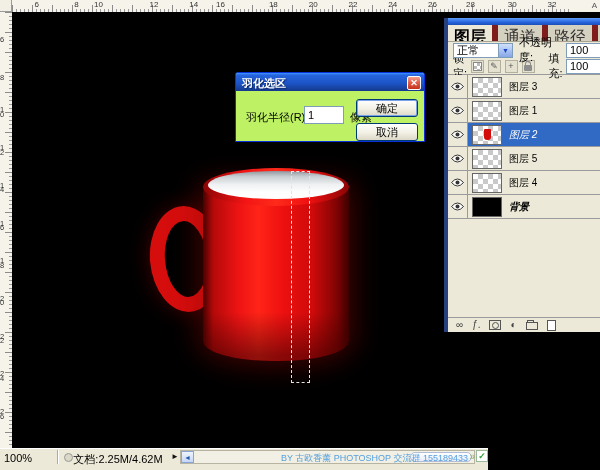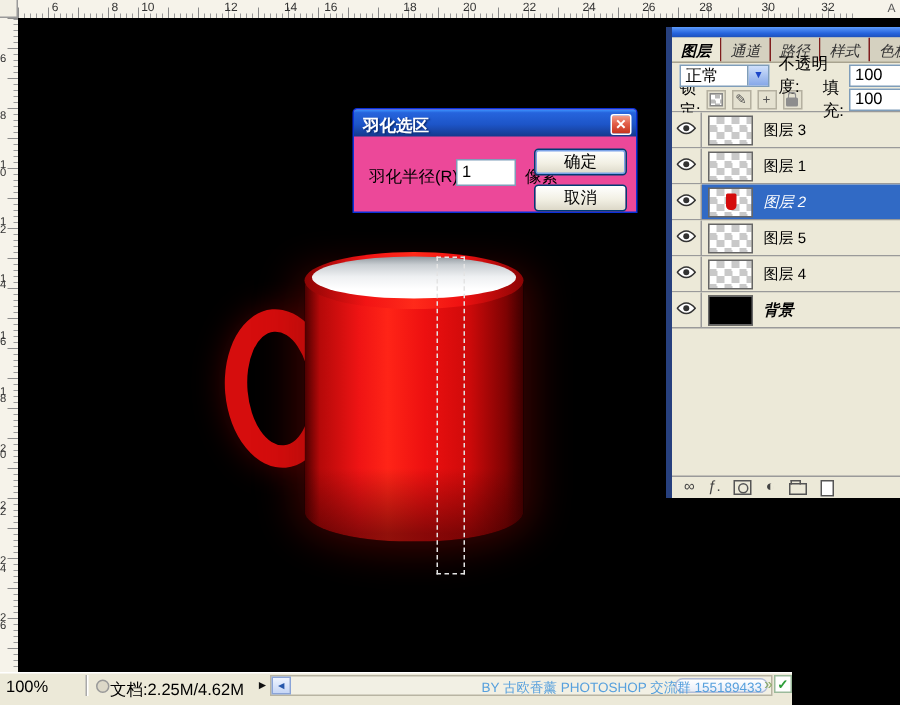--- a/index.html
+++ b/index.html
@@ -32,39 +32,39 @@
       linear-gradient(90deg,#4a0000 0%,#b50909 7%,#ef1414 25%,#ff2417 38%,#ed1010 55%,#cf0a0a 75%,#7e0303 92%,#3c0000 100%);
     border-radius:6px 6px 70px 70px / 6px 6px 20px 20px;
     box-shadow:0 0 28px 5px rgba(140,8,4,.45); }
   .mug-rim { position:absolute; left:191px; top:156px; width:146px; height:38px; border-radius:50%; z-index:3;
     background:linear-gradient(90deg,#8c0404,#f21414 28%,#ff2a1a 50%,#ef1111 72%,#8c0404); }
   .mug-rim-inner { position:absolute; left:5px; top:3px; width:136px; height:28px; border-radius:50%;
     background:linear-gradient(180deg,#8f979e 0%,#c9ced2 20%,#eef0f2 48%,#ffffff 78%); }
   .marquee { position:absolute; left:279px; top:159px; width:19px; height:212px; border:1px dashed #e4e4e4; z-index:4; }
 
   
-  .dialog { position:absolute; left:235px; top:72px; width:190px; height:70px; background:#ec4899; border:1px solid #0831d9; border-radius:3px 3px 0 0; box-shadow:2px 3px 8px rgba(0,0,0,.55); z-index:60; }
+  .dialog { position:absolute; left:235px; top:72px; width:190px; height:70px; background:#bef264; border:1px solid #0831d9; border-radius:3px 3px 0 0; box-shadow:2px 3px 8px rgba(0,0,0,.55); z-index:60; }
   .dlg-title { height:18px; border-radius:2px 2px 0 0; padding:2px 3px 0 6px; display:flex; align-items:center;
     background:linear-gradient(180deg,#3d95ff 0%,#2664dd 12%,#1d55c8 55%,#15398c 100%);
     color:#fff; font-weight:bold; font-size:11px; }
   .dlg-title-text { flex:1; text-shadow:1px 1px 1px #0a2a6e; }
   .dlg-close { width:14px; height:14px; border:1px solid #fff; border-radius:2px; color:#fff; font-size:9px; font-weight:bold; line-height:12px; text-align:center; background:linear-gradient(180deg,#f3a08e,#e35f4a 45%,#c5321c); cursor:pointer; }
   .dlg-body { position:relative; height:52px; }
   .dlg-label { position:absolute; left:10px; top:19px; color:#000; }
   .dlg-input { position:absolute; left:68px; top:15px; width:40px; height:18px; border:1px solid #7f9db9; background:#fff; font-size:11px; padding-left:3px; font-family:"Liberation Sans",sans-serif; }
   .dlg-unit { position:absolute; left:114px; top:19px; }
   .btn { position:absolute; left:120px; width:62px; height:18px; text-align:center; line-height:16px; font-size:11px; border:1px solid #003c74; border-radius:3px; background:linear-gradient(180deg,#ffffff,#f2f0e4 55%,#dcd8c8); cursor:pointer; }
   .btn-ok { top:8px; box-shadow:inset 0 0 0 1px #7ba2e7; }
   .btn-cancel { top:32px; }
 
   
   .palette { position:absolute; left:444px; top:18px; width:160px; height:314px; background:#ece9d8; z-index:50; border-left:4px solid #27407e; box-shadow:-2px 2px 6px rgba(0,0,0,.5); }
   .pal-titlebar { height:7px; background:linear-gradient(180deg,#5d9bfb,#2664dd 60%,#1c4fb8); }
   .pal-tabs { height:17px; display:flex; background:#c9c4b2; border-bottom:1px solid #a8a390; overflow:hidden; }
-  .tab { padding:2px 6px 0 6px; font-size:10px; color:#333; border-right:1px solid #7f1d1d; background:#d5d1c0; white-space:nowrap; cursor:pointer;font-style:italic; }
+  .tab { padding:2px 6px 0 6px; font-size:16px; color:#333; border-right:6px solid #7f1d1d; background:#d5d1c0; white-space:nowrap; cursor:pointer; }
   .tab.active { background:#ece9d8; font-weight:bold; color:#000; }
   .pal-row1 { height:16px; display:flex; align-items:center; padding-left:5px; position:relative; }
   .combo { width:64px; height:15px; background:#fff; border:1px solid #7f9db9; display:flex; align-items:center; font-size:11px; padding-left:3px; cursor:pointer; }
   .combo-arrow { margin-left:auto; width:14px; height:13px; background:linear-gradient(180deg,#cfe0fb,#86a7e8); border-left:1px solid #7f9db9; color:#1c46c8; font-size:7px; text-align:center; line-height:13px; }
   .opacity-label { margin-left:6px; font-size:11px; }
   .mini-input { width:38px; height:15px; border:1px solid #7f9db9; background:#fff; font-size:11px; padding-left:3px; margin-left:3px; font-family:"Liberation Sans",sans-serif; }
   .pal-row2 { height:16px; display:flex; align-items:center; padding-left:5px; }
   .lock-icons { display:flex; gap:4px; margin-left:3px; }
   .lk { width:13px; height:13px; border:1px solid #b4b0a0; background:#e4e1d0; display:flex; align-items:center; justify-content:center; font-size:9px; color:#555; cursor:pointer; }
   .lk-checker { background:repeating-conic-gradient(#bbb 0% 25%, #fff 25% 50%) 0 0/6px 6px; width:9px; height:9px; border:1px solid #888; }
@@ -88,21 +88,21 @@
 
   .pal-bottom { position:absolute; left:0; right:0; bottom:0; height:15px; border-top:1px solid #9a9a9a; display:flex; align-items:center; gap:9px; padding-left:8px; background:#ece9d8; }
   .bico { color:#444; font-size:10px; line-height:10px; cursor:pointer; display:flex; align-items:center; }
   .ic-mask { width:12px; height:10px; border:1px solid #555; display:flex; align-items:center; justify-content:center; }
   .ic-mask::before { content:""; width:5px; height:5px; border:1px solid #555; border-radius:50%; }
   .ic-folder { width:12px; height:8px; border:1px solid #555; position:relative; margin-top:2px; }
   .ic-folder::before { content:""; position:absolute; left:0; top:-3px; width:5px; height:2px; border:1px solid #555; border-bottom:none; }
   .ic-page { width:9px; height:11px; border:1px solid #555; background:#fff; }
 
   
-  .statusbar { position:absolute; left:0; top:448px; width:528px; height:22px; background:#ece9d8; border-top:1px solid #fff; z-index:70; }
+  .statusbar { position:absolute; left:0; top:448px; width:488px; height:22px; background:#ece9d8; border-top:1px solid #fff; z-index:70; }
   .sb-zoom { position:absolute; left:4px; top:3px; font-size:11px; color:#000; }
   .sb-div { position:absolute; left:57px; top:1px; width:1px; height:14px; background:#aaa; box-shadow:1px 0 0 #fff; }
   .sb-circle { position:absolute; left:64px; top:4px; width:9px; height:9px; border:1px solid #999; border-radius:50%; background:#dcd8c8; }
   .sb-doc { position:absolute; left:68px; top:3px; width:100px; text-align:center; font-size:11px; color:#000; }
   .sb-arrow { position:absolute; left:171px; top:3px; font-size:8px; color:#111; }
   .sb-scroll { position:absolute; left:180px; top:1px; right:13px; height:14px; background:#f2f0e4; border:1px solid #b8b4a2; }
   .sb-scroll-left { position:absolute; left:0; top:0; width:13px; height:12px; background:linear-gradient(180deg,#eef4fe,#c6d6f5); border:1px solid #8aa4d8; color:#2657ab; font-size:7px; text-align:center; line-height:12px; cursor:pointer; }
   .sb-thumb { position:absolute; right:2px; top:1px; width:62px; height:10px; background:linear-gradient(180deg,#ffffff,#e8edf8); border:1px solid #b0bcd8; border-radius:5px; cursor:pointer; }
   .sb-watermark { position:absolute; right:20px; top:3px; font-size:9px; color:#57a0dd; white-space:nowrap; z-index:2; }
   .sb-wm-arrow { position:absolute; right:13px; top:2px; font-size:10px; color:#8a6; z-index:2; }

